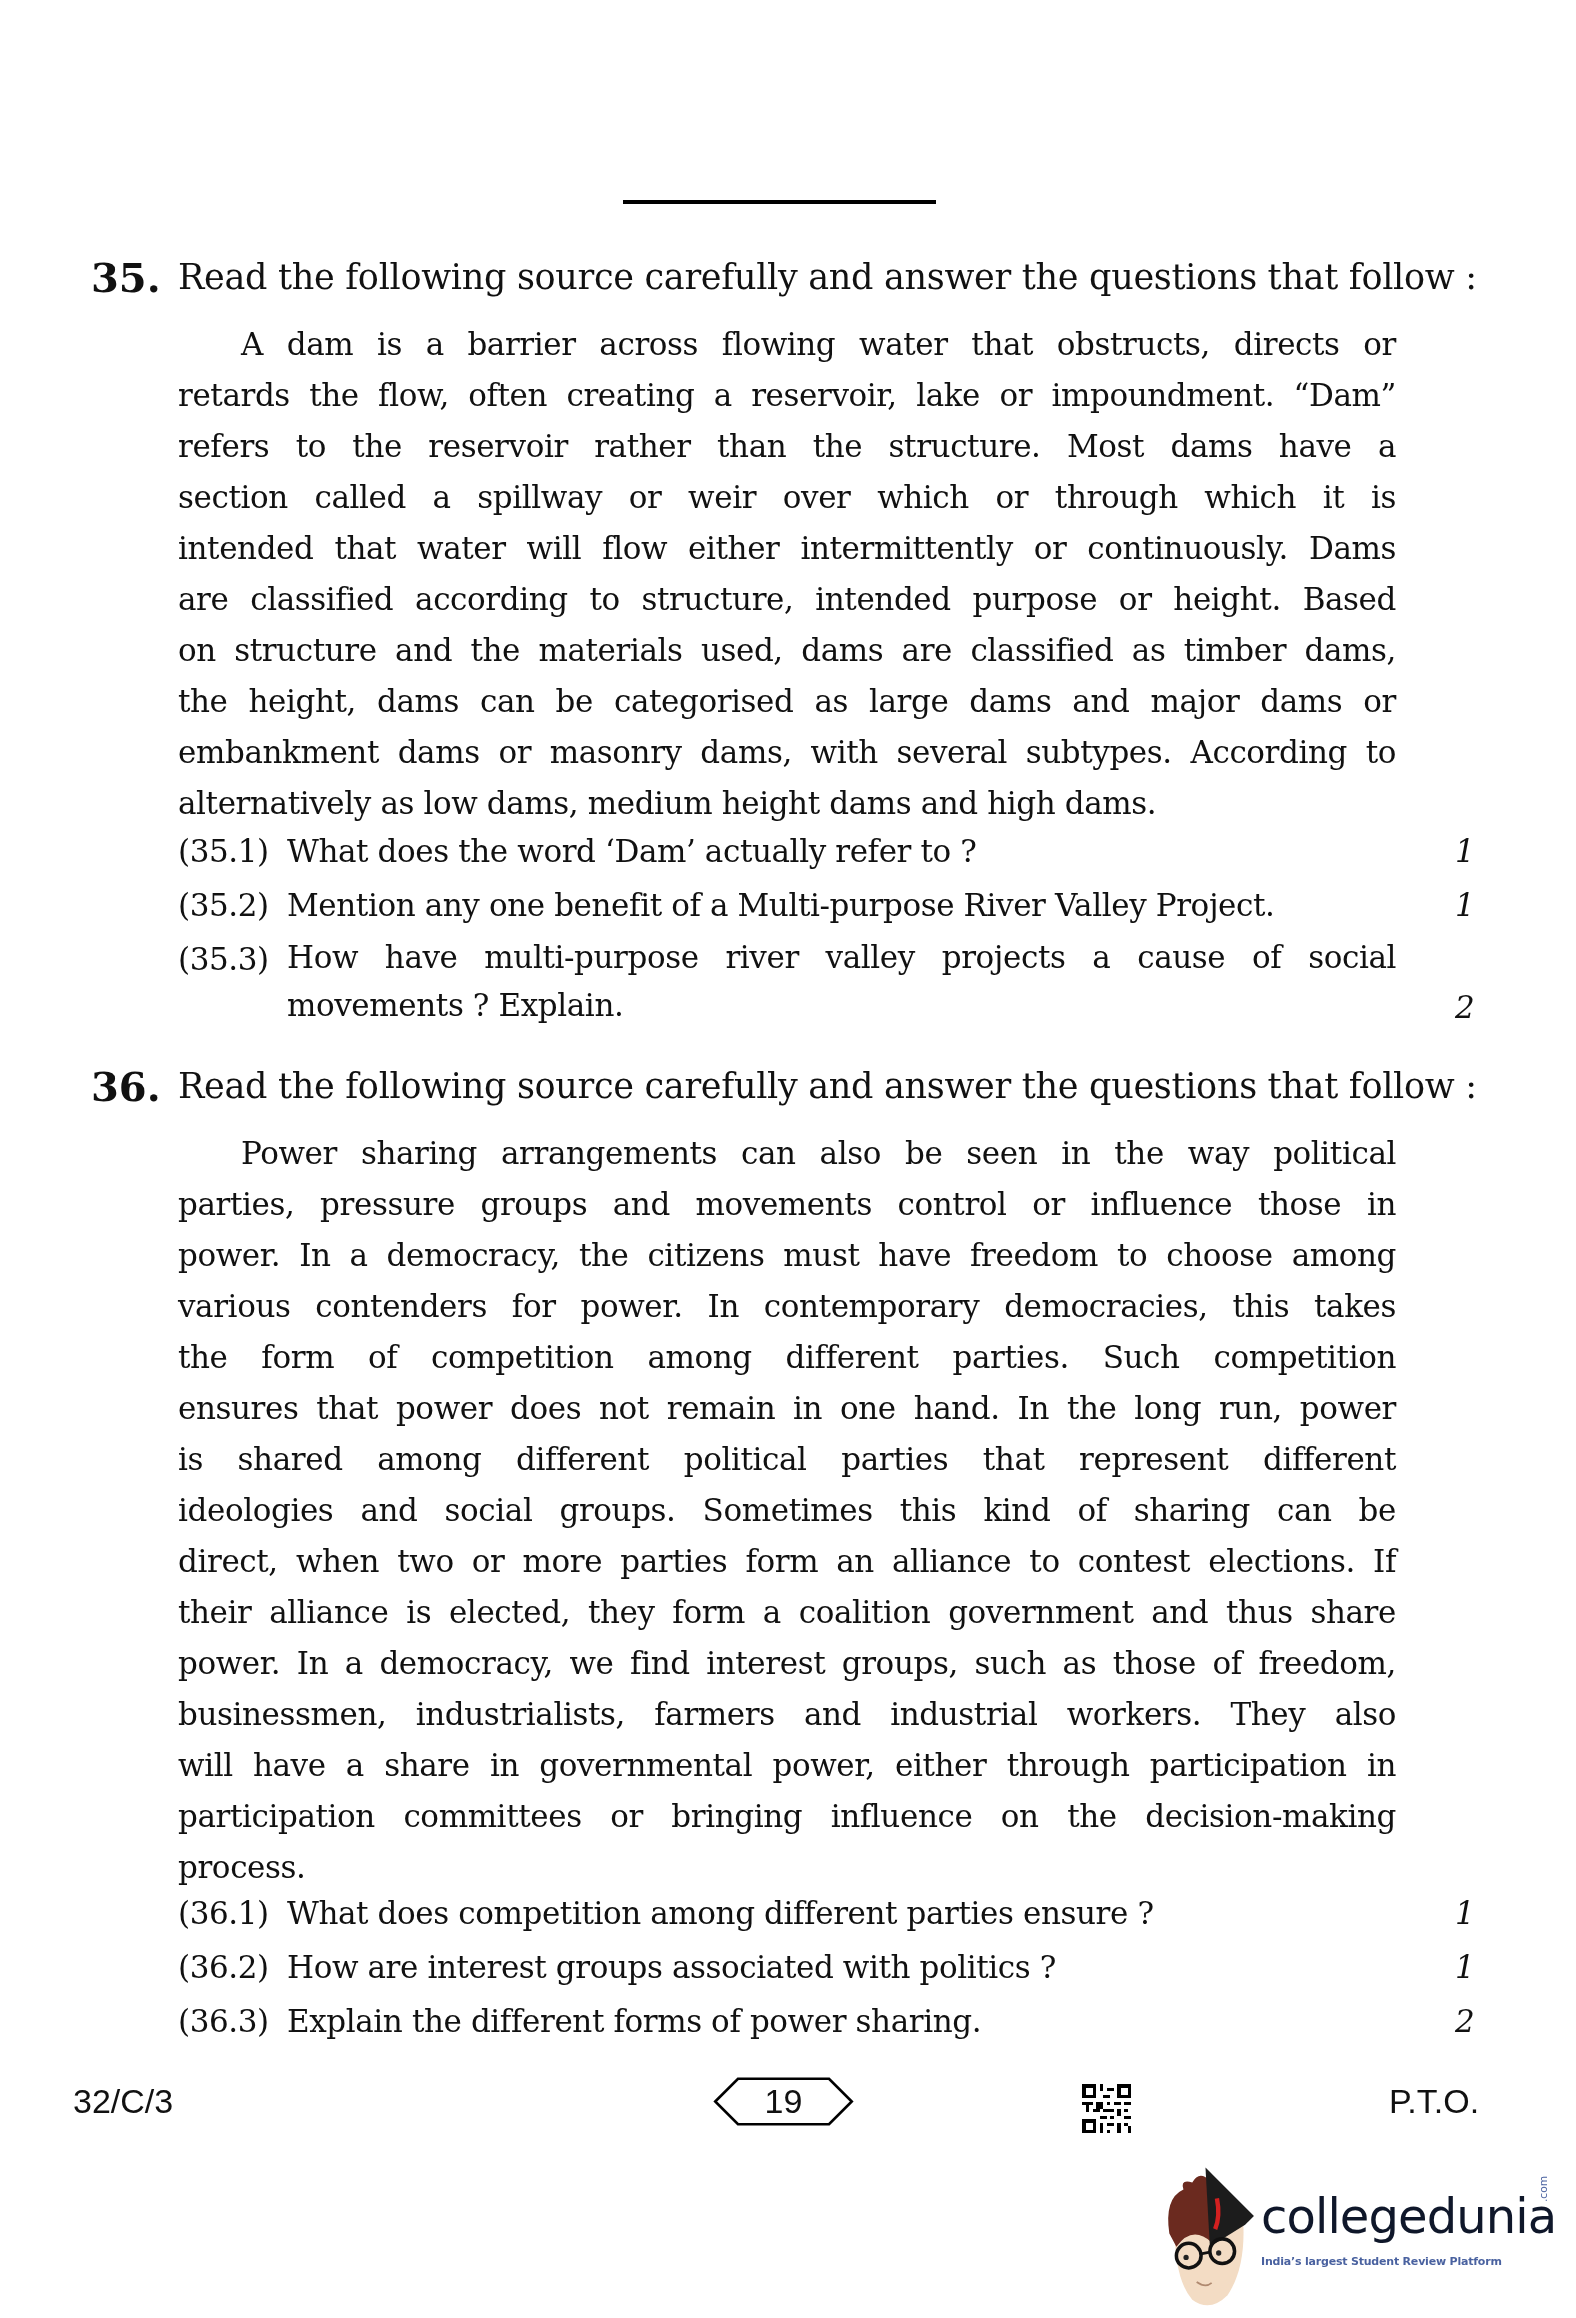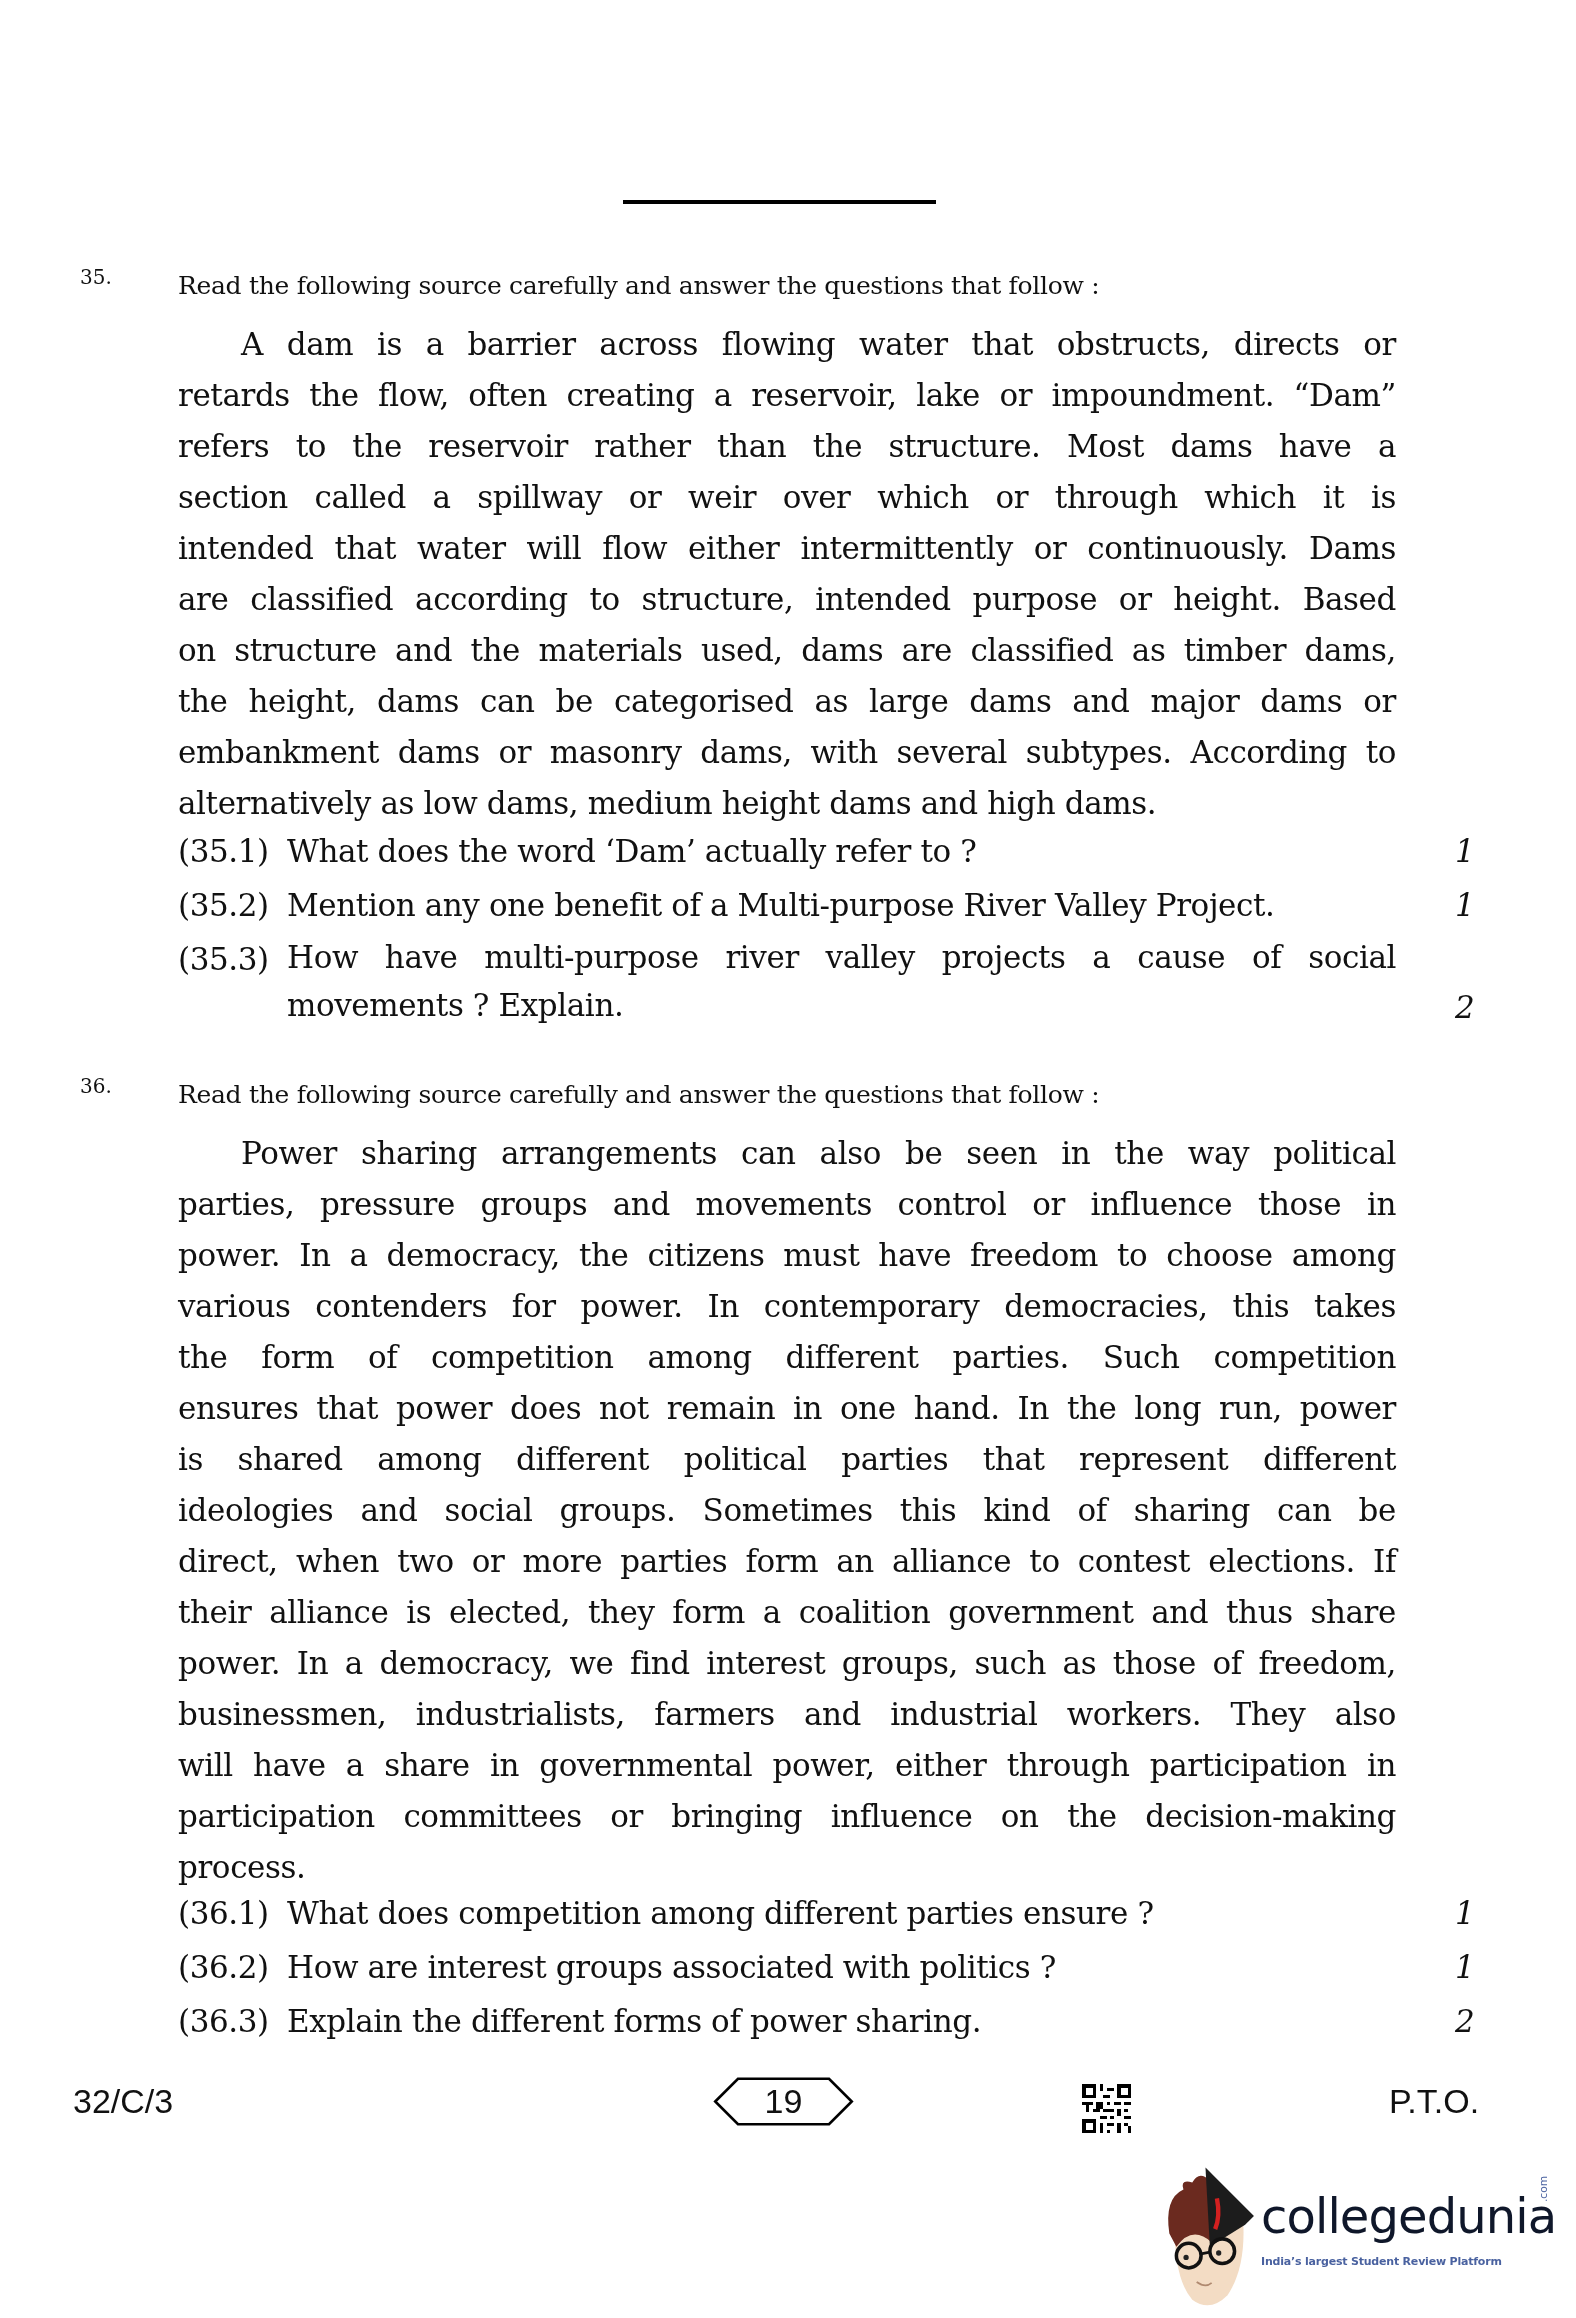--- a/index.html
+++ b/index.html
@@ -1,20 +1,20 @@
 <!DOCTYPE html>
 <html style="font-size:14px"><head>
 <meta charset="utf-8">
 <style>
   html, body { margin:0; padding:0; background:#ffffff; }
   body { width:1577px; height:2319px; position:relative; overflow:hidden;
          font-family:"DejaVu Serif","Liberation Serif",serif; color:#111; }
   .rule { position:absolute; left:623px; top:200px; width:313px; height:4.4px; background:#000; }
-  .qnum { position:absolute; left:80px; font-weight:normal; font-size:20px; line-height:51px; }
-  .qhead { position:absolute; left:178px; width:1218px; font-size:25px; line-height:51px; white-space:nowrap; letter-spacing:-0.3px;margin-top:8px; }
+  .qnum { position:absolute; left:91px; font-weight:bold; font-size:40px; line-height:51px; }
+  .qhead { position:absolute; left:178px; width:1218px; font-size:35px; line-height:51px; white-space:nowrap; letter-spacing:-0.3px; }
   .para { position:absolute; left:178px; width:1218px; }
   .line { display:block; height:51px; line-height:51px; font-size:31px;
           text-align:justify; text-align-last:justify; white-space:nowrap; overflow:visible; letter-spacing:-0.4px; }
   .line.last { text-align-last:left; }
   .line.indent { padding-left:63px; }
   .sub { position:absolute; left:178px; width:1218px; font-size:31px; line-height:53px; letter-spacing:-0.4px; }
   .sub .lbl { position:absolute; left:0; top:0; white-space:nowrap; }
   .sub .txt { position:absolute; left:109px; width:1109px; top:0; }
   .sub .txt .l1 { display:block; white-space:nowrap; }
   .sub .txt .l1.just { text-align:justify; text-align-last:justify; }

